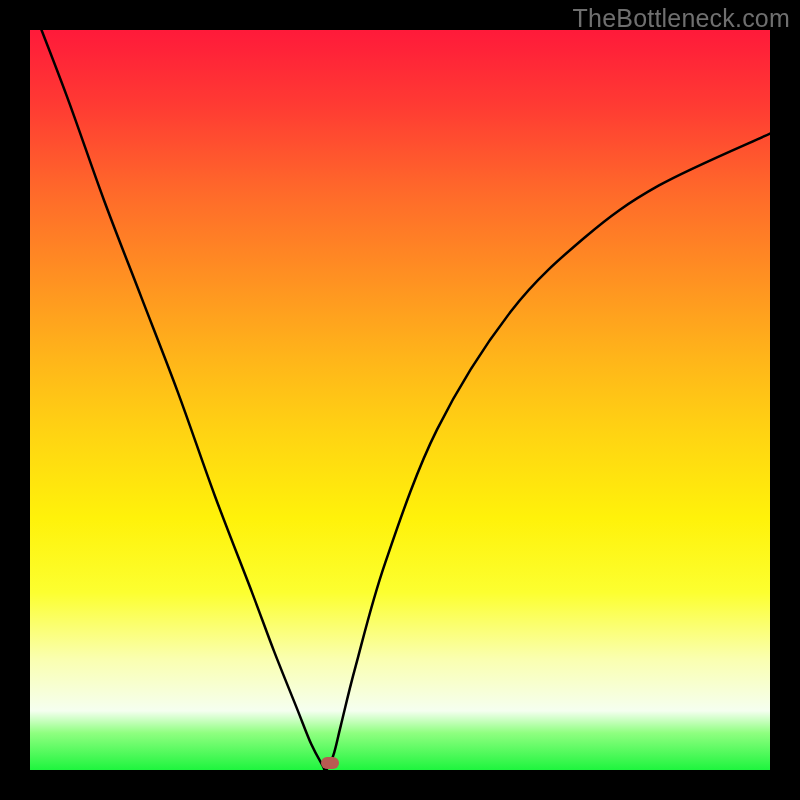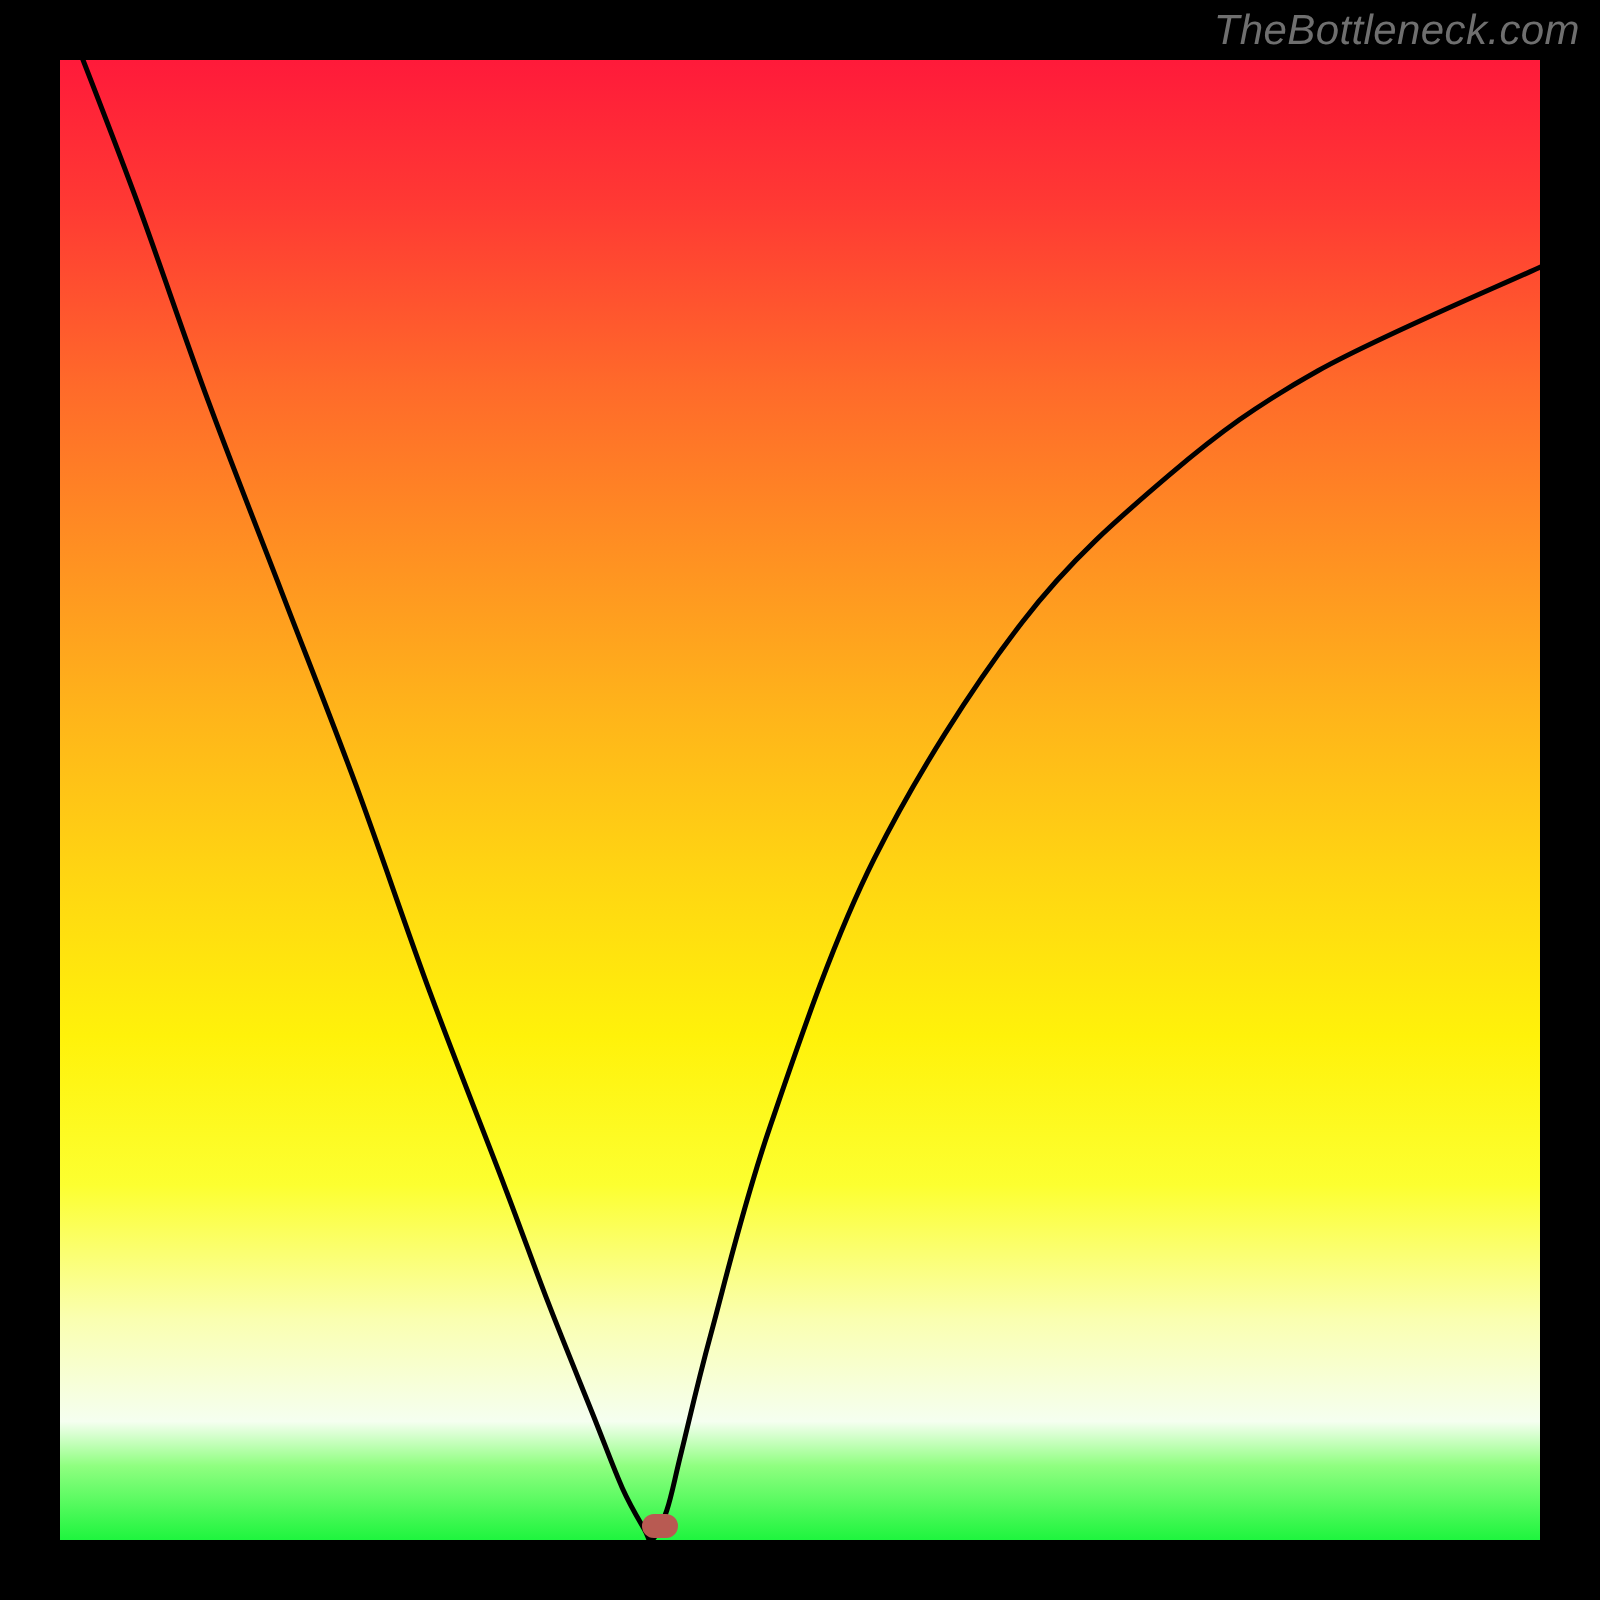--- a/index.html
+++ b/index.html
@@ -57,24 +57,23 @@
     height: 12px;
     border-radius: 6px;
     background: #b85a52;
     transform: translate(-50%, -50%);
   }
   .watermark {
     position: absolute;
     top: 4px;
     right: 10px;
     color: #6f6f6f;
-    font-size: 21px;
+    font-size: 25px;
     font-weight: 500;
     letter-spacing: 0.2px;
-    font-style: italic;
   }
 </style>
 </head>
 <body>
 
 <div class="frame">
   <div class="plot-area">
     <svg class="curve-svg" viewBox="0 0 740 740" preserveAspectRatio="none">
       <path class="curve-path" d="M 0 -29.600000000000023 C 6.17 -13.57, 24.67 33.30, 37.00 66.60 C 49.33 99.90, 61.67 136.90, 74.00 170.20 C 86.33 203.50, 98.67 234.33, 111.00 266.40 C 123.33 298.47, 135.67 329.30, 148.00 362.60 C 160.33 395.90, 172.67 432.90, 185.00 466.20 C 197.33 499.50, 212.13 536.50, 222.00 562.40 C 231.87 588.30, 236.80 602.48, 244.20 621.60 C 251.60 640.72, 260.23 661.68, 266.40 677.10 C 272.57 692.52, 276.88 704.48, 281.20 714.10 C 285.52 723.72, 289.83 730.50, 292.30 734.82 C 294.77 739.14, 294.15 741.60, 296.00 740.00 C 297.85 738.40, 300.93 732.60, 303.40 725.20 C 305.87 717.80, 307.10 710.40, 310.80 695.60 C 314.50 680.80, 318.20 663.53, 325.60 636.40 C 333.00 609.27, 341.63 572.27, 355.20 532.80 C 368.77 493.33, 386.03 441.53, 407.00 399.60 C 427.97 357.67, 456.33 313.27, 481.00 281.20 C 505.67 249.13, 530.33 228.17, 555.00 207.20 C 579.67 186.23, 598.17 172.67, 629.00 155.40 C 659.83 138.13, 721.50 112.23, 740.00 103.60"></path>
     </svg>

